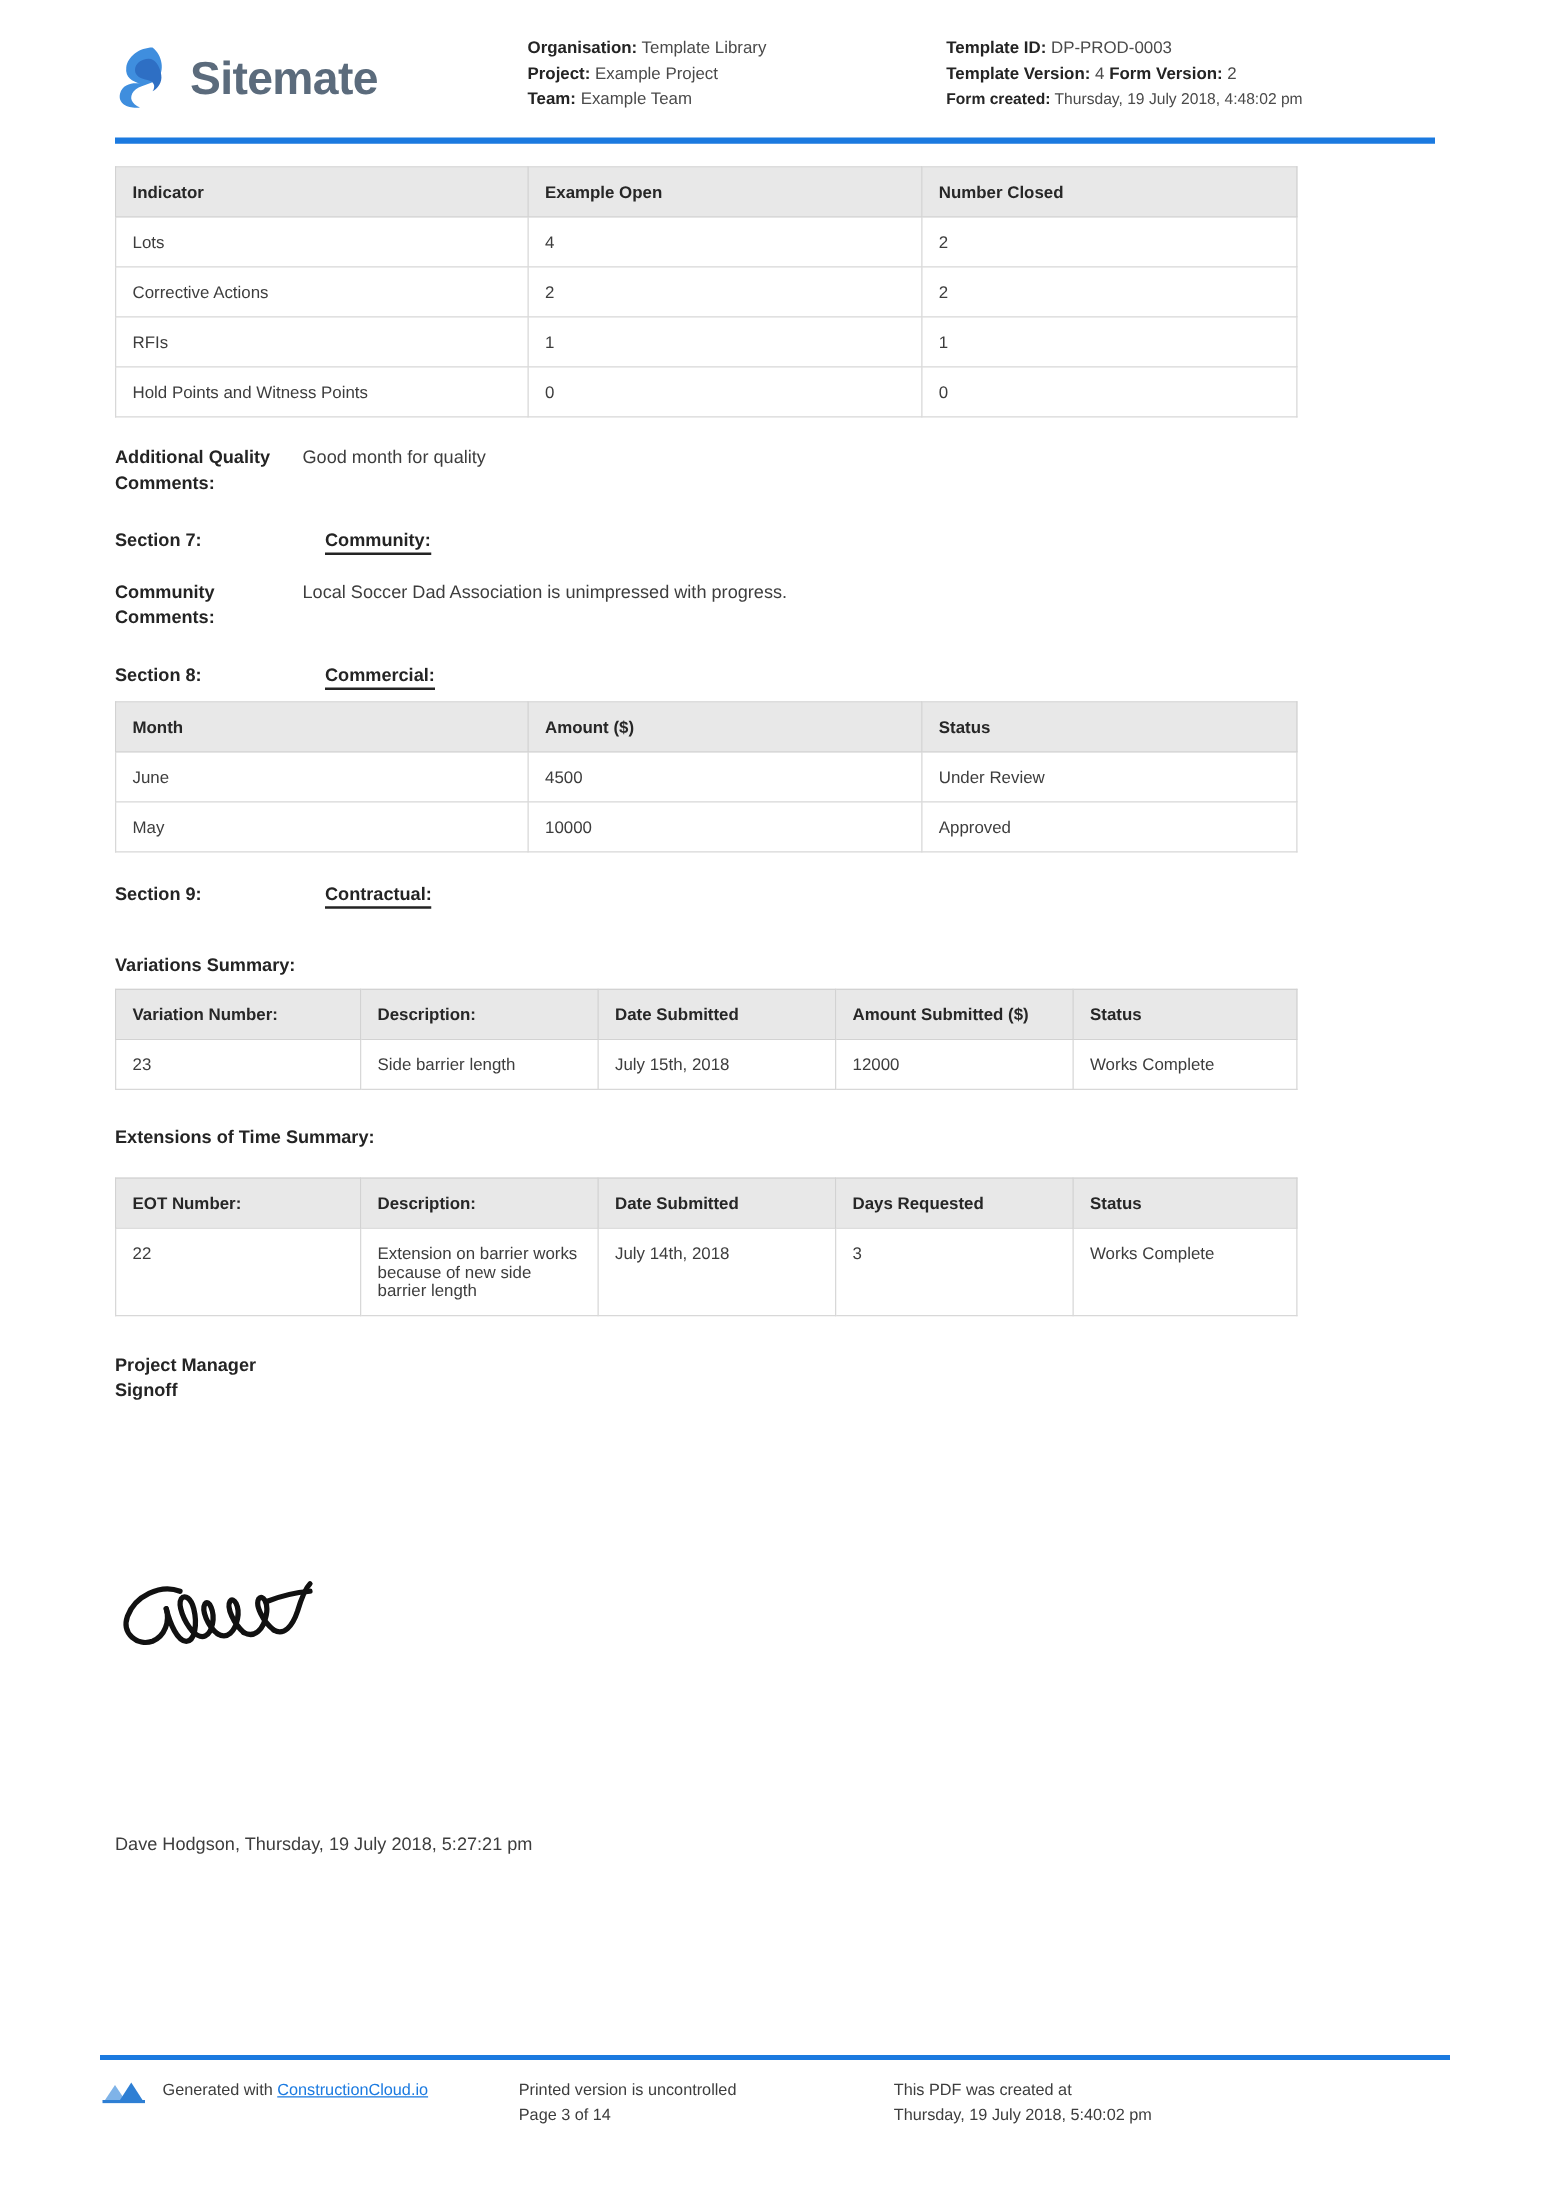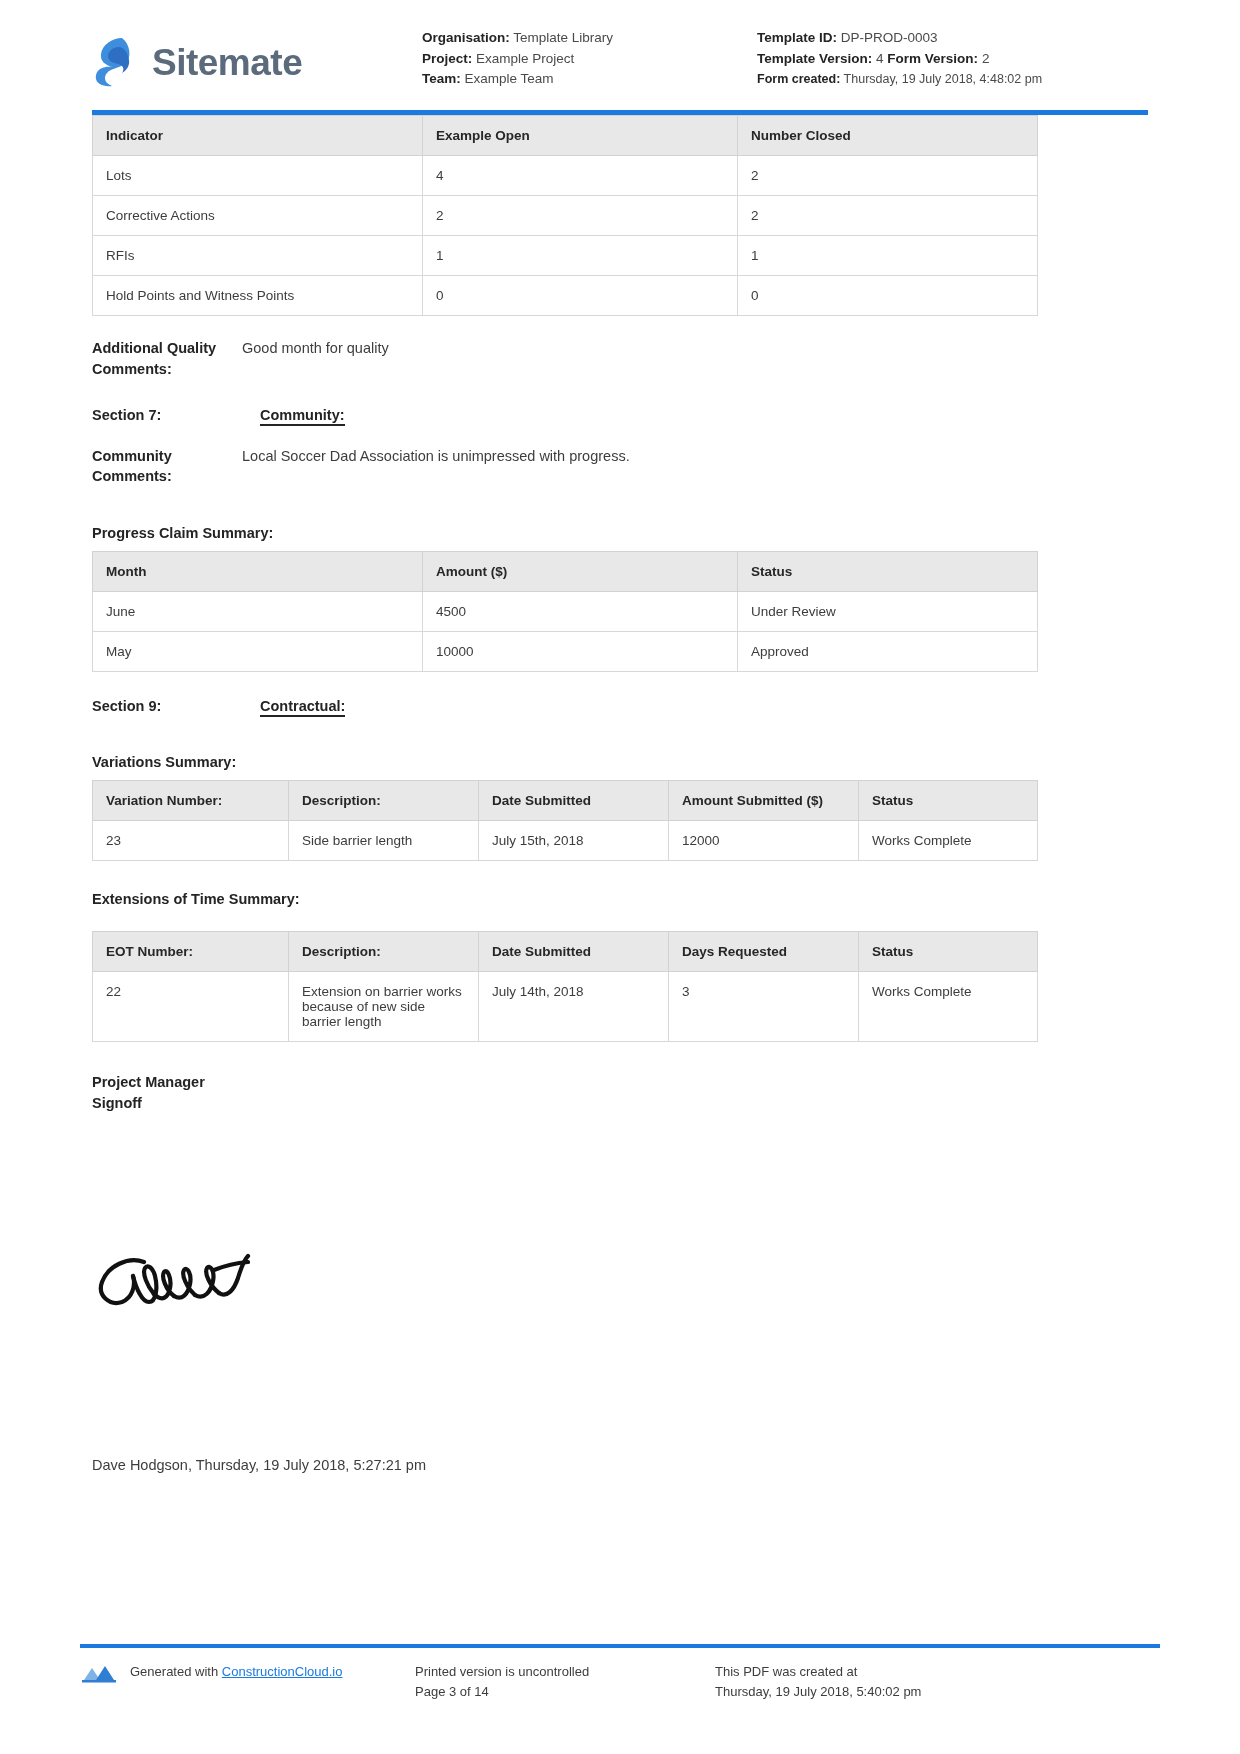--- a/index.html
+++ b/index.html
@@ -59,20 +59,21 @@
   }
 
   
   .content { padding: 0 80px; }
 
   table.grid {
     width: 945px;
     border-collapse: collapse;
     table-layout: fixed;
     font-size: 14px;
+    margin-top: 18px;
   }
   table.grid th {
     background: #e8e8e8;
     border: 1px solid #d2d2d2;
     text-align: left;
     font-weight: bold;
     color: #272727;
     padding: 12px 13px;
     font-size: 13.5px;
   }
@@ -283,22 +284,25 @@
     <div class="field-row section-row">
       <div class="field-label">Section 7:</div>
       <div class="field-value"><span>Community:</span></div>
     </div>
 
     <div class="field-row" style="margin-top:20px;">
       <div class="field-label" style="max-width:150px;">Community Comments:</div>
       <div class="field-value">Local Soccer Dad Association is unimpressed with progress.</div>
     </div>
 
-
-    <div class="subheading">Progress Claim Summary:</div>
+    <div class="field-row section-row">
+      <div class="field-label">Section 8:</div>
+      <div class="field-value"><span>Commercial:</span></div>
+    </div>
+
     <table class="grid t-claim" style="margin-top:10px;">
       <colgroup>
           <col class="c1">
           <col class="c2">
           <col class="c3">
         </colgroup>
       <thead>
         <tr>
           <th>Month</th>
           <th>Amount ($)</th>

